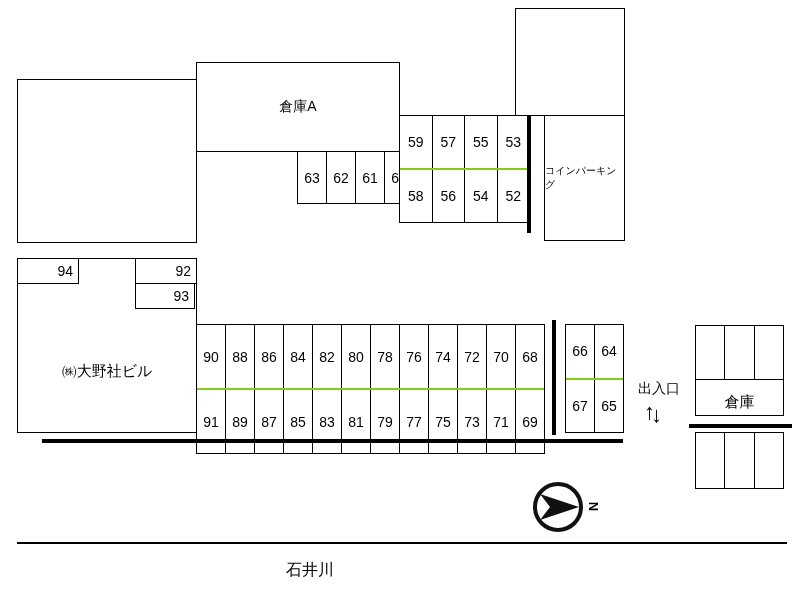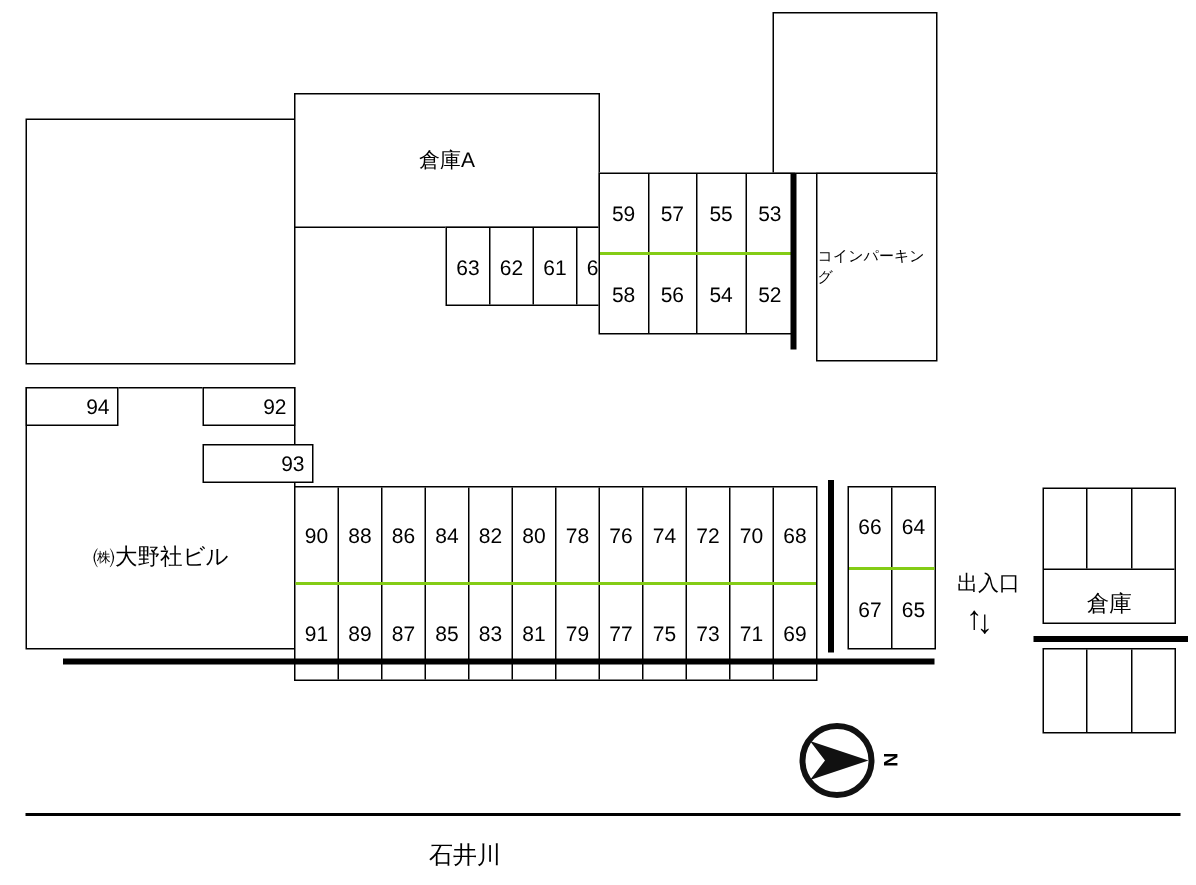--- a/index.html
+++ b/index.html
@@ -92,21 +92,21 @@
 
   <div class="rect center" style="left:544px;top:115px;width:81px;height:126px;font-size:10px;">
     <span>コインパーキング</span>
   </div>
   <div class="numbox" style="left:17px;top:258px;width:62px;height:26px;">
     <span>94</span>
   </div>
   <div class="numbox" style="left:135px;top:258px;width:62px;height:26px;">
     <span>92</span>
   </div>
-  <div class="numbox" style="left:135px;top:296px;width:74px;height:26px;">
+  <div class="numbox" style="left:135px;top:283px;width:60px;height:26px;">
     <span>93</span>
   </div>
 
   <div class="pgrid" style="left:196px;top:324px;width:349px;height:130px;">
     <div class="prow">
         <div class="cell">90</div>
         <div class="cell">88</div>
         <div class="cell">86</div>
         <div class="cell">84</div>
         <div class="cell">82</div>

